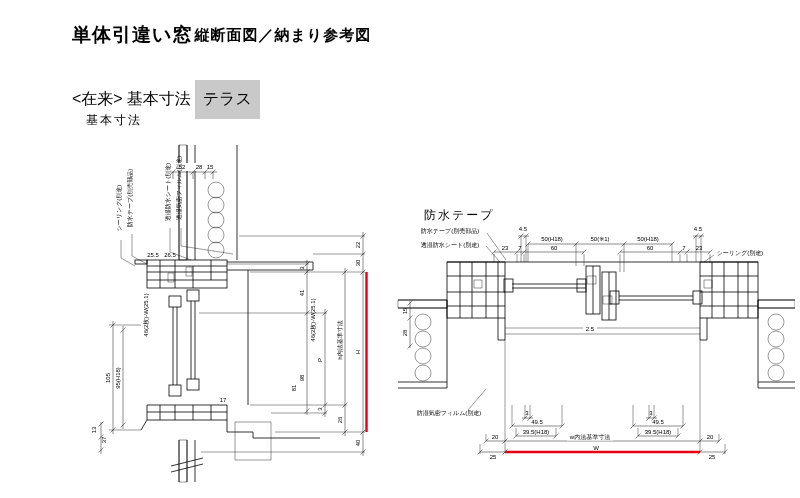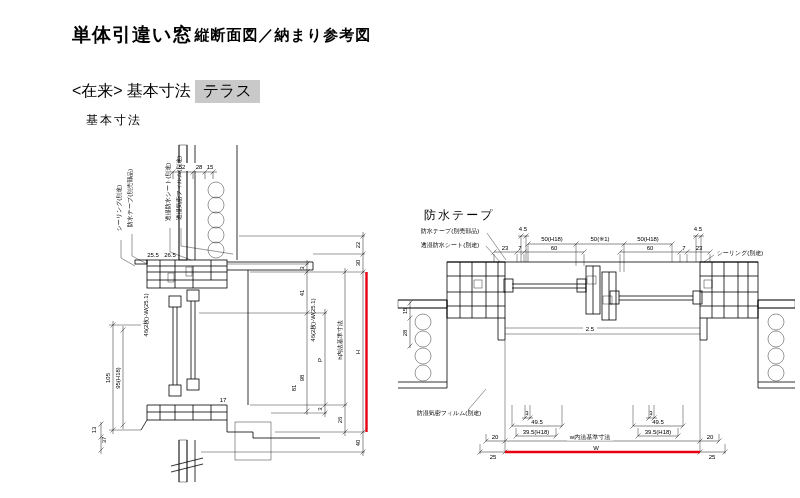--- a/index.html
+++ b/index.html
@@ -3,21 +3,21 @@
 <meta charset="utf-8">
 <style>
   html,body{margin:0;padding:0}
   body{width:800px;height:498px;background:#fff;position:relative;overflow:hidden;
        font-family:"Liberation Sans","DejaVu Sans",sans-serif;color:#000}
   .page{position:absolute;inset:0;background:#fff}
   .title-row{position:absolute;left:72px;top:22px;display:flex;align-items:center;gap:2px;white-space:nowrap}
   .title-main{font-size:19px;font-weight:bold;letter-spacing:1px}
   .title-sub{font-size:15px;font-weight:bold;letter-spacing:1px}
   .subheader{position:absolute;left:72px;top:80px;display:flex;gap:4px;font-size:16px;align-items:center;white-space:nowrap}
-  .highlight{background:#c9c9c9;padding:1px 8px}
+  .highlight{background:#c9c9c9;padding:9px 8px}
   .section-label{position:absolute;font-size:12px;letter-spacing:2px}
   .sl-v{left:86px;top:112px}
   .sl-h{left:424px;top:207px}
   .svg-v{position:absolute;left:75px;top:120px;width:310px;height:365px}
   .svg-h{position:absolute;left:390px;top:200px;width:405px;height:285px}
   .ln{stroke:#000;stroke-width:.8;fill:none}
   .tn{stroke:#000;stroke-width:.4;fill:none}
   .dm{stroke:#000;stroke-width:.45;fill:none}
   .rd{stroke:#e60012;stroke-width:2.4;fill:none}
   text{fill:#000;font-size:6px;text-anchor:middle;font-family:"Liberation Sans","DejaVu Sans",sans-serif}

